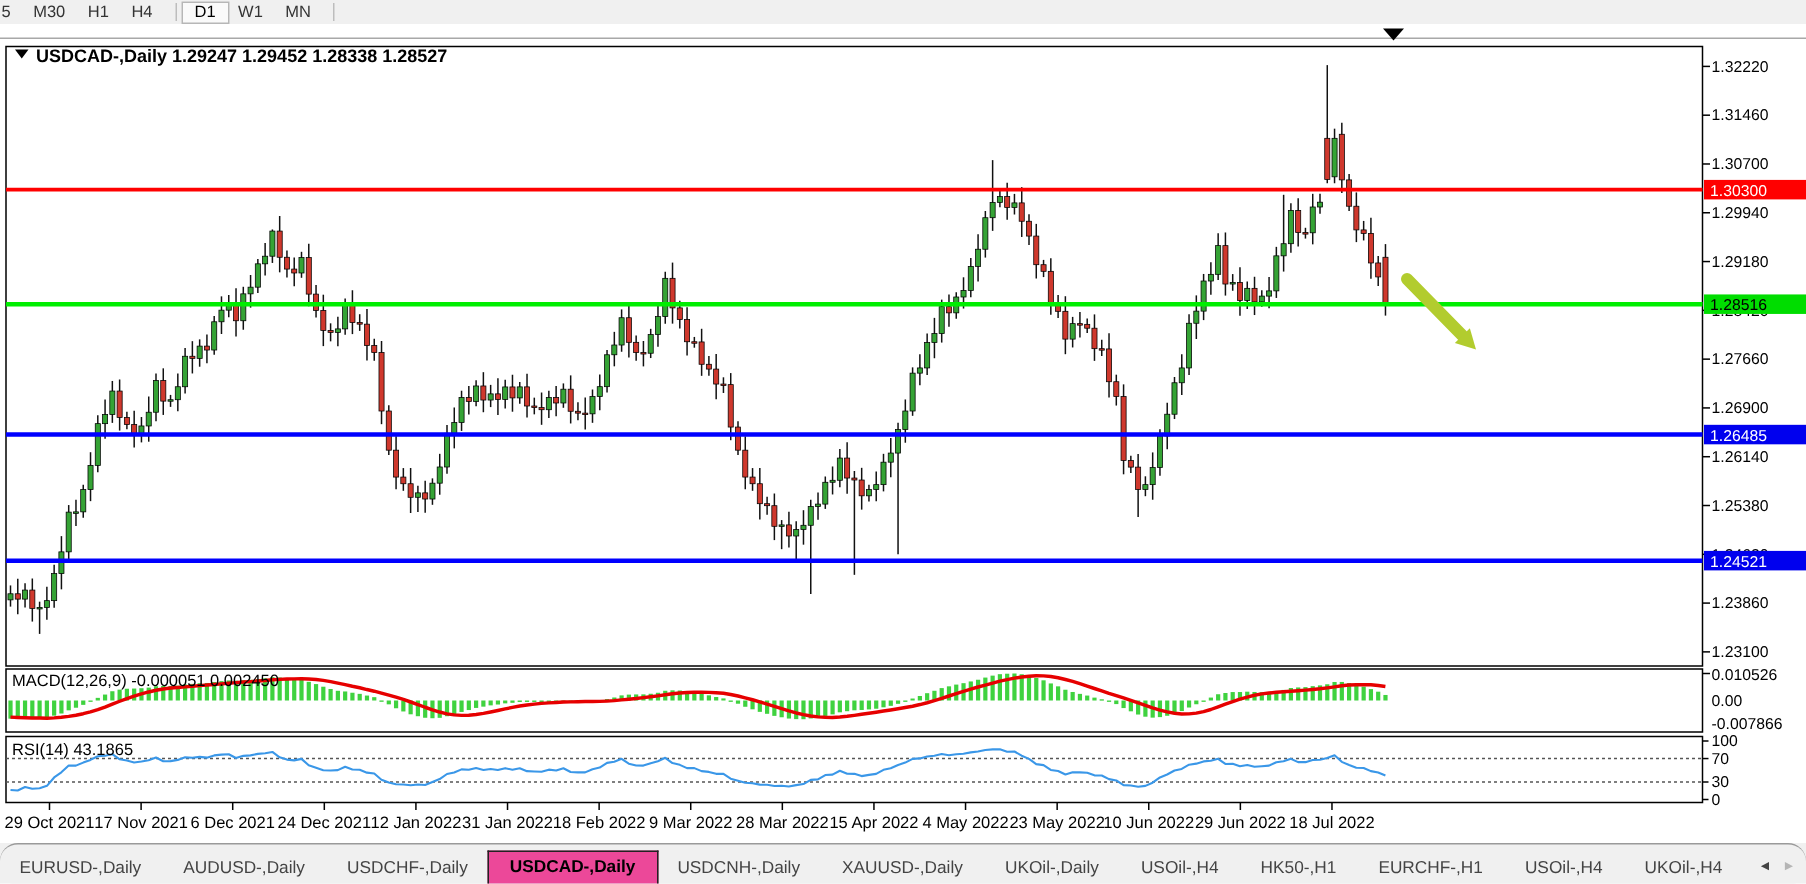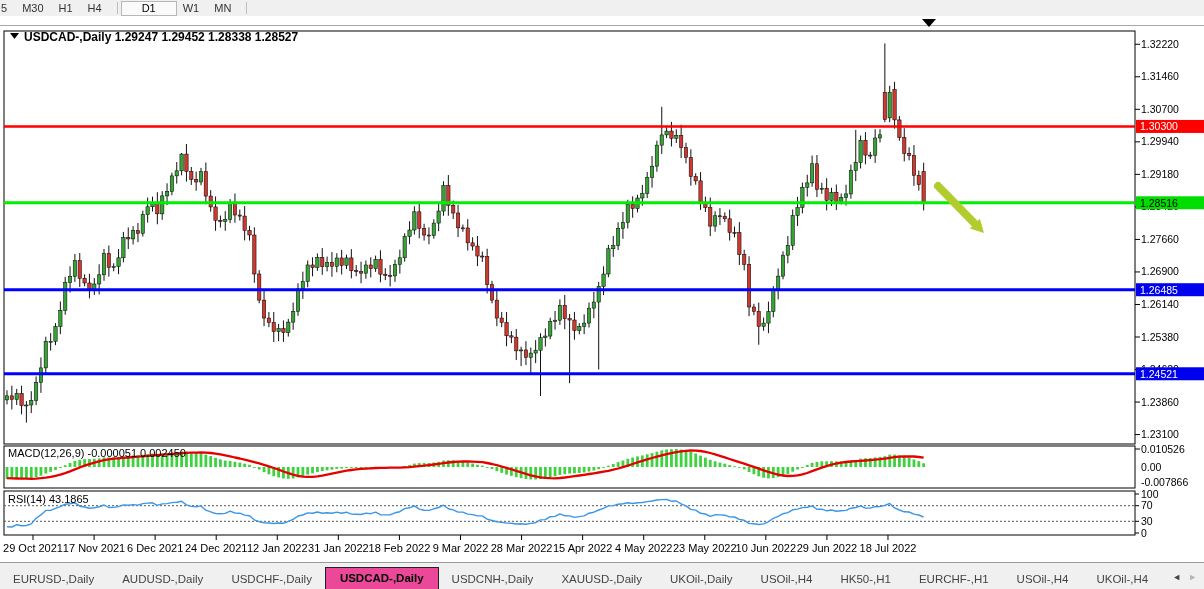--- a/index.html
+++ b/index.html
@@ -9,29 +9,29 @@
     -webkit-font-smoothing:antialiased;
   }
   
   .toolbar{
     position:absolute;top:0;left:0;width:1204px;height:16px;
     background:#f0f0f0;border-bottom:1px solid #d6d6d6;
     display:flex;align-items:center;font-size:11px;color:#333;
   }
   .tb{padding:0 9px;height:15px;line-height:15px;cursor:default;margin-left:-3px;}
   .tb:first-child{padding-left:1px;margin-left:0;}
-  .tb.active{background:#fafafa;border:1px solid #b7b7b7;height:13px;line-height:13px;padding:0 20px;color:#000;}
+  .tb.active{background:#fafafa;border:1px solid #b7b7b7;height:13px;line-height:13px;padding:0 8px;color:#000;}
   .tbsep{width:1px;height:12px;background:#bdbdbd;margin:0 6px;}
   
   #chart{position:absolute;top:0;left:0;}
   
   .tabbar{
     position:absolute;top:562px;left:0;width:1204px;height:27px;
     background:#f0f0f0;border-top:1px solid #9a9a9a;
-    display:flex;align-items:flex-end;font-size:11.5px;color:#444;
+    display:flex;align-items:flex-end;font-size:11.5px;color:#444;border-radius:12px;
   }
   .tab{padding:3px 13px 5px 13px;white-space:nowrap;cursor:default;}
   .tab.active{
     background:#ec4899;border:1px solid #222;border-bottom:none;
     font-weight:bold;color:#000;padding:4px 14px 6px 14px;margin-bottom:0;
   }
   .tsep{width:1px;height:13px;background:#aaaaaa;margin:0 1px 6px 1px;}
   .tabspacer{flex:1;}
   .navarrow{font-size:9px;margin:0 7px 8px 0;cursor:default;}
   .navarrow.dim{color:#b5b5b5;}

